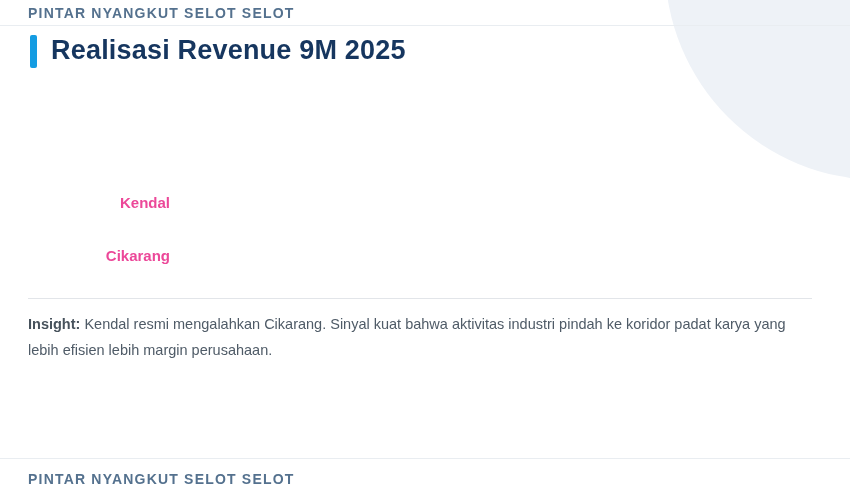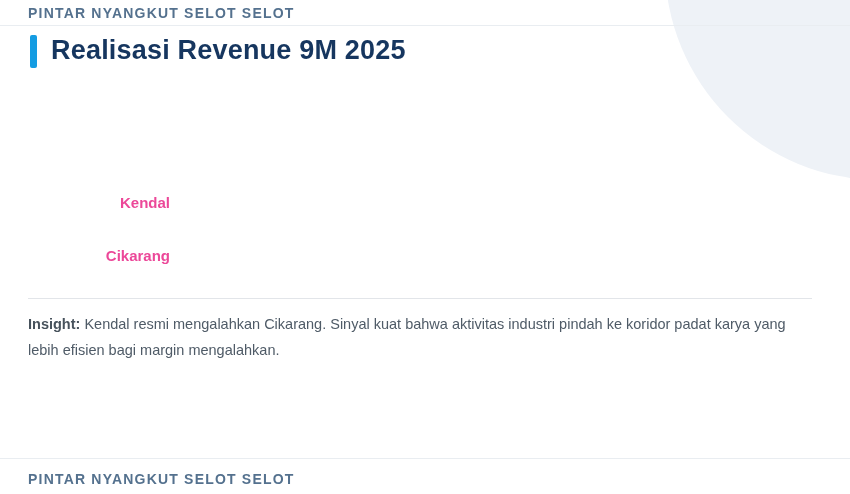--- a/index.html
+++ b/index.html
@@ -138,16 +138,16 @@
   <div class="bar-row bar-row-1">
     <div class="bar-label">Kendal</div>
   </div>
   <div class="bar-row bar-row-2">
     <div class="bar-label">Cikarang</div>
   </div>
 </div>
 
 <div class="divider divider-insight"></div>
 
-<p class="insight"><strong>Insight:</strong> <span>Kendal resmi mengalahkan Cikarang. Sinyal kuat bahwa aktivitas industri pindah ke koridor padat karya yang</span><br><span>lebih efisien bagi margin mengalahkan.</span></p>
+<p class="insight"><strong>Insight:</strong> <span>Kendal resmi mengalahkan Cikarang. Sinyal kuat bahwa aktivitas industri pindah ke koridor padat karya yang</span><br><span>lebih efisien lebih margin perusahaan.</span></p>
 
 <div class="divider divider-footer"></div>
 <div class="brand-text brand-bottom">PINTAR NYANGKUT SELOT SELOT</div>
 
 </body></html>

